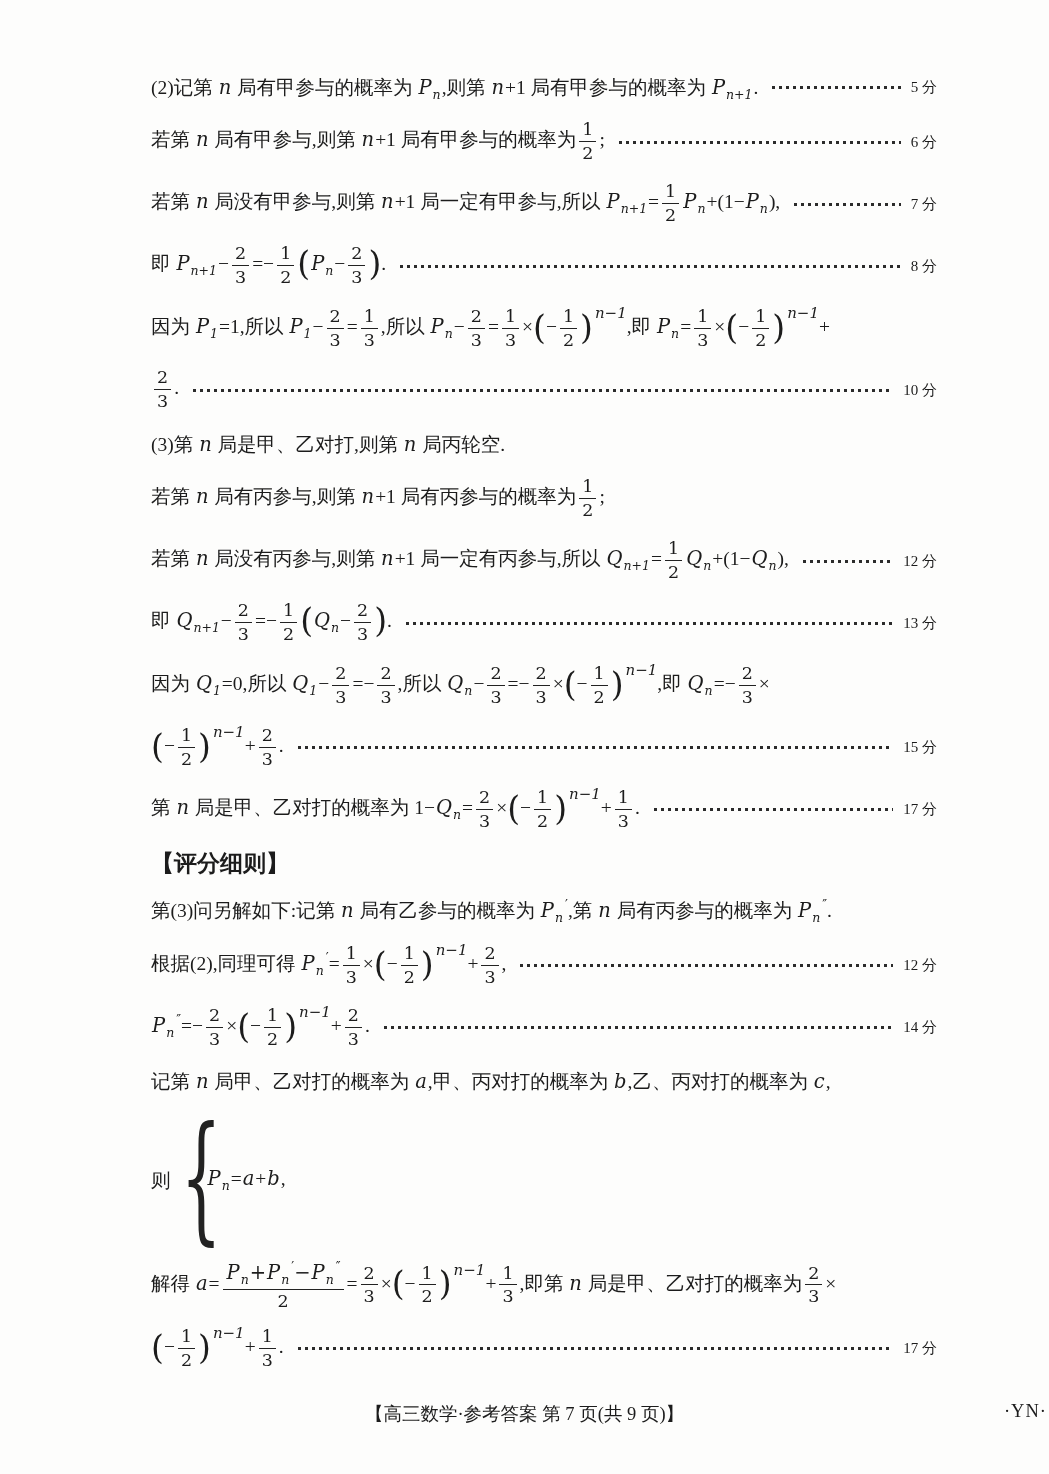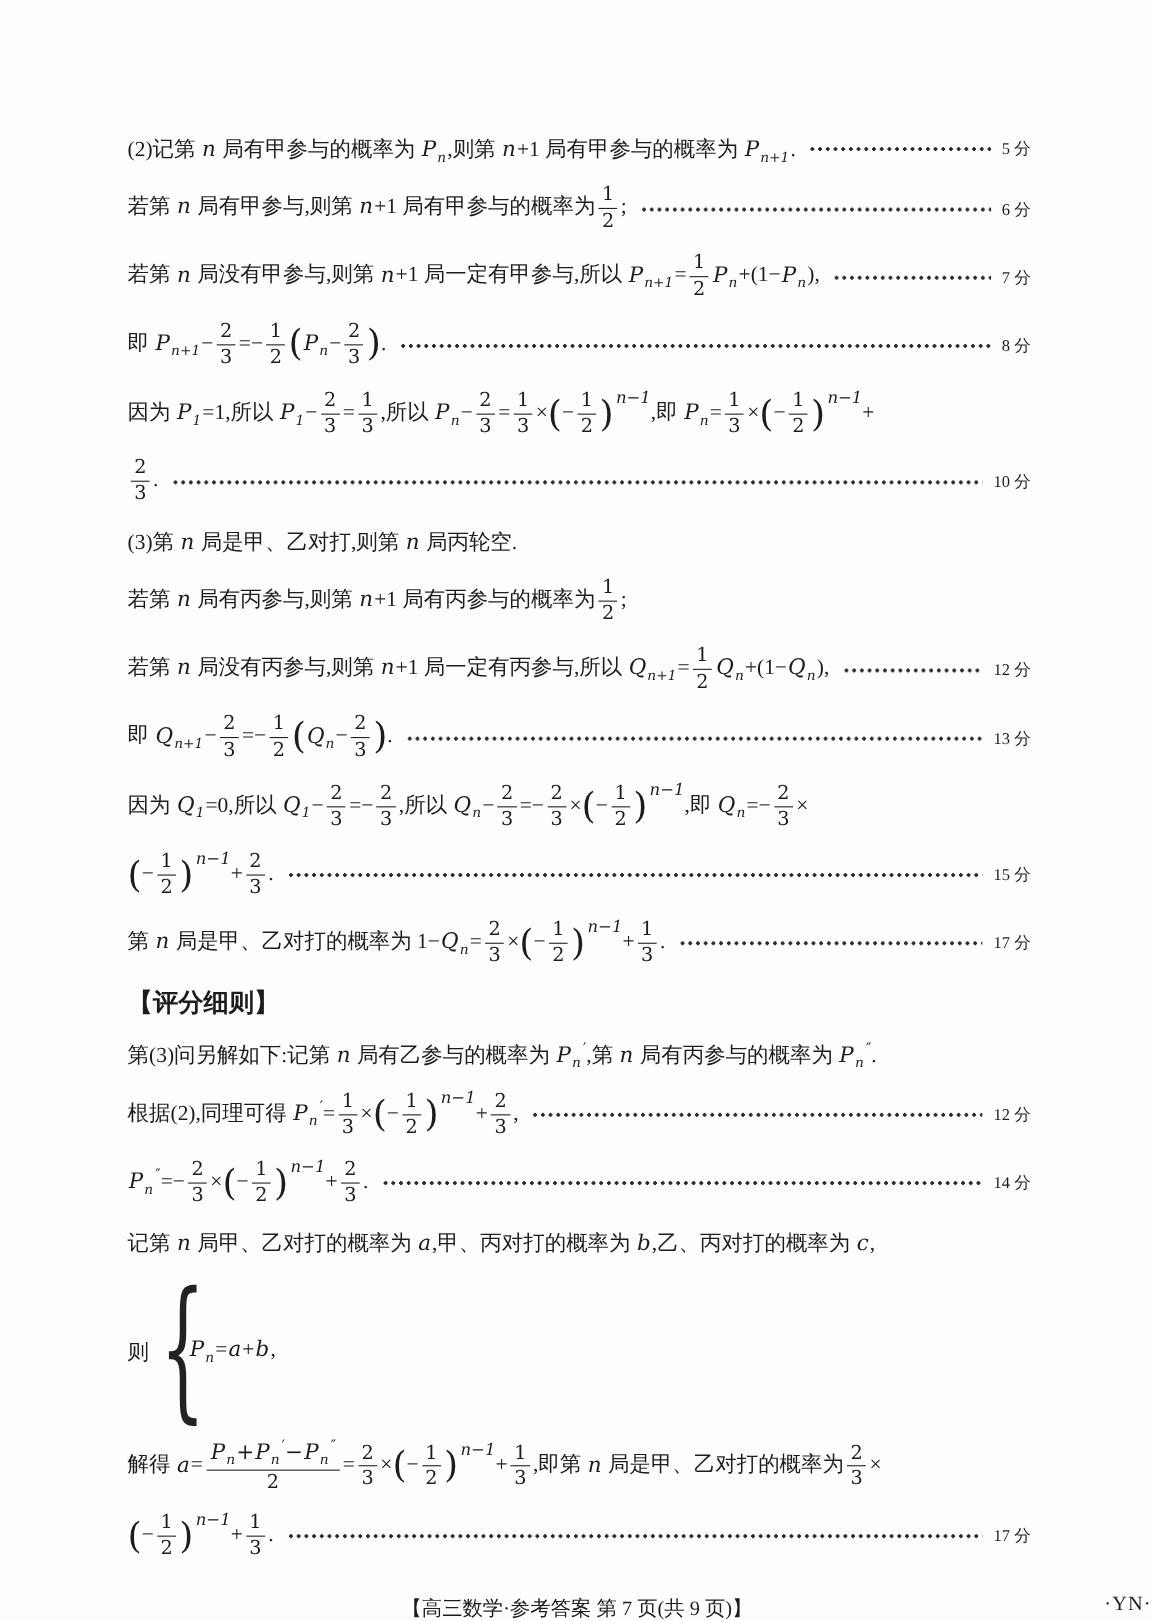--- a/index.html
+++ b/index.html
@@ -2,21 +2,21 @@
 <html><head>
 <meta charset="utf-8">
 <style>
   html,body{margin:0;padding:0;}
   body{
     width:1049px;height:1474px;overflow:hidden;
     background:#fdfdfc;color:#1c1c1c;
     font-family:"Liberation Serif","DejaVu Serif",serif;
   }
   .page{width:1049px;height:1474px;position:relative;}
-  .content{padding:112px 112px 0 116px;}
+  .content{padding:64px 112px 0 116px;margin-left:35px;}
   .line{display:flex;align-items:center;white-space:nowrap;min-height:62px;}
   .line.s{min-height:47px;}
   .line.bold{font-weight:700;}
   .line.bold .tx{font-weight:700;font-size:23px;}
   .seg{flex:0 0 auto;}
   .tx{font-size:19.5px;}
   .mi{font-size:19.5px;font-style:italic;font-family:"DejaVu Serif",serif;margin:0 1px;}
   .msub{font-size:12.5px;font-style:italic;font-family:"DejaVu Serif",serif;vertical-align:-5px;margin:0 1px 0 0;}
   .mprime{font-size:13px;font-family:"DejaVu Serif",serif;vertical-align:8px;margin-left:1px;}
   .frac{display:inline-flex;flex-direction:column;align-items:center;vertical-align:middle;

